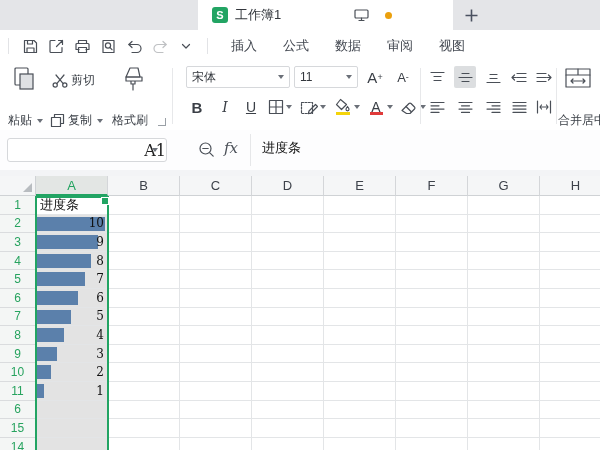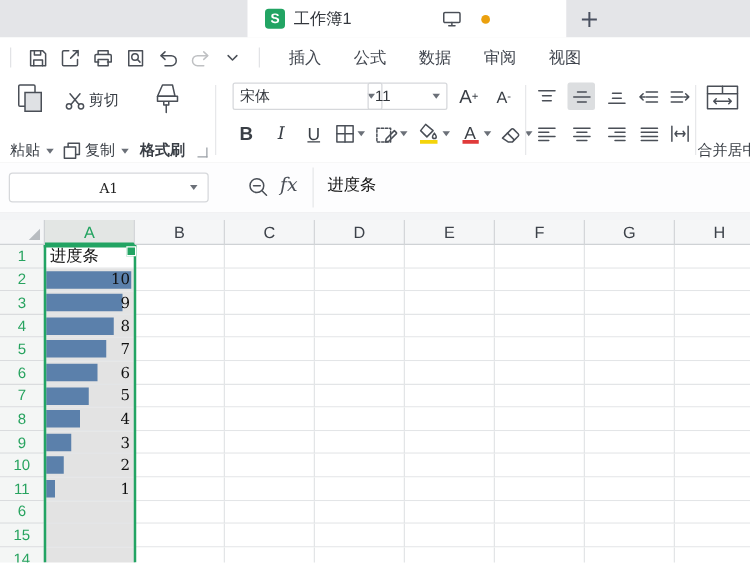--- a/index.html
+++ b/index.html
@@ -44,21 +44,21 @@
   .btn16{position:absolute;width:22px;height:22px;display:flex;align-items:center;justify-content:center;}
   .fmt{font-size:14px;color:#3a3f46;}
   .redbar{position:absolute;left:3px;bottom:1px;width:13px;height:3px;background:#e03a3a;}
   .yelbar{position:absolute;left:2px;bottom:1px;width:14px;height:3px;background:#f4d40a;}
   .selbg{background:#dcdee0;border-radius:2px;}
   .corner{position:absolute;width:7px;height:7px;border-right:1.5px solid #9aa0a6;border-bottom:1.5px solid #9aa0a6;}
 
   
   #formulabar{left:0;top:130px;width:600px;height:40px;background:#fdfdfe;border-bottom:1px solid #e0e1e3;}
   #namebox{left:7px;top:8px;width:160px;height:24px;background:#fff;border:1px solid #d6d8db;border-radius:3px;box-sizing:border-box;
-           display:flex;align-items:center;justify-content:center;font-size:11px;color:#222;font-family:"DejaVu Serif",serif;}
+           display:flex;align-items:center;justify-content:flex-end;font-size:16px;color:#222;font-family:"DejaVu Serif",serif;}
   #namebox .dd{position:absolute;right:8px;}
   #fx-label{left:224px;top:9px;font-size:15px;font-style:italic;color:#4a4f57;font-family:"DejaVu Serif",serif;}
   #fb-divider{left:250px;top:4px;width:1px;height:32px;background:#e6e7e9;}
   #formula-input{left:262px;top:9px;font-size:13px;color:#111;font-family:"DejaVu Serif",serif;}
   #fb-strip{left:0;top:170px;width:600px;height:6px;background:#f3f4f6;}
 
   
   #grid{left:0;top:176px;width:600px;height:274px;background:#fff;}
   #corner-box{left:0;top:0;width:36px;height:20px;background:#f5f6f7;border-right:1px solid #cfd2d5;border-bottom:1px solid #cfd2d5;box-sizing:border-box;}
   #corner-box::after{content:"";position:absolute;right:3px;bottom:3px;border-left:9px solid transparent;border-bottom:9px solid #b8bcc0;}
@@ -182,27 +182,27 @@
     <span>复制</span>
       <span class="dd"></span>
   </div>
   <div class="abs" style="left:122px;top:4px;">
     <svg width="22" height="26" viewBox="0 0 22 26">
         <path class="ico" d="M8 2l8 0 2 9H4z"></path>
         <path class="ico" d="M4 11h16v4H4zM9 15v3h4v-3"></path>
         <path class="ico" d="M11 18v6"></path>
       </svg>
   </div>
-  <div class="abs rlabel" style="left:112px;top:50px;font-weight:bold;">
+  <div class="abs rlabel" style="left:112px;top:50px;">
     <span>格式刷</span>
   </div>
   <div class="corner" style="left:158px;top:56px;"></div>
   <div class="rsep" style="left:172px;"></div>
 
-  <div class="combo" style="left:186px;top:4px;width:120px;">
+  <div class="combo" style="left:186px;top:4px;width:104px;">
     <span>宋体</span>
       <span class="dd"></span>
   </div>
   <div class="combo" style="left:294px;top:4px;width:64px;">
     <span>11</span>
       <span class="dd"></span>
   </div>
   <div class="btn16" style="left:364px;top:4px;">
     <span class="fmt" style="font-size:15px;">A</span>
       <sup style="font-size:9px;color:#3a3f46;">+</sup>

